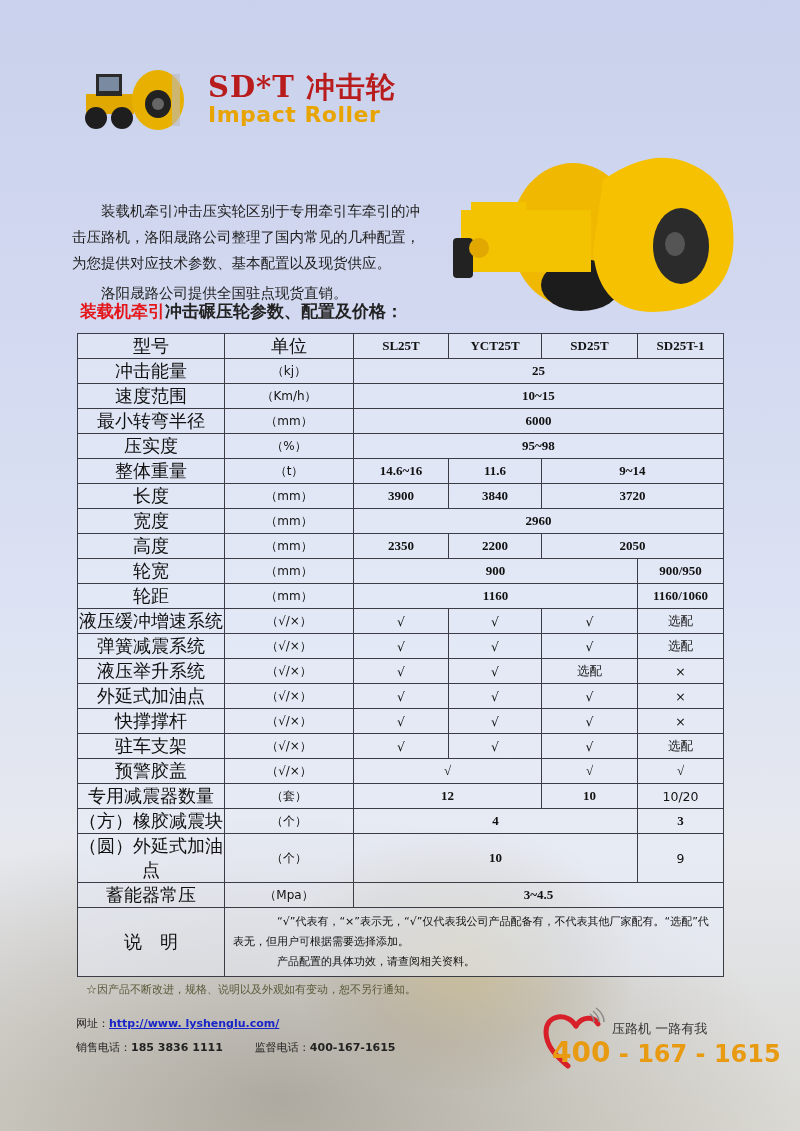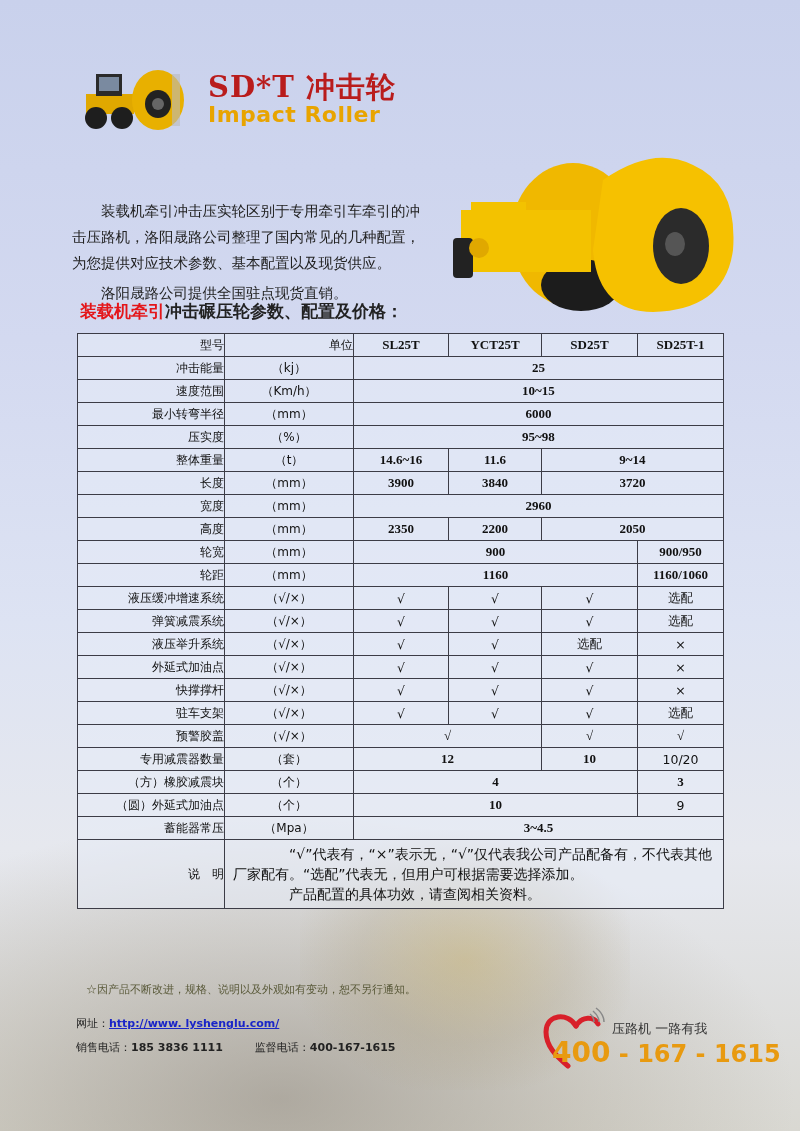--- a/index.html
+++ b/index.html
@@ -23,25 +23,25 @@
   .intro { position:absolute; left:72px; top:152px; width:360px; font-size:14.5px; line-height:26px; color:#222;margin-top:46px; }
   .intro p { margin:0 0 4px 0; text-indent:2em; }
   .hero { position:absolute; left:453px; top:140px; width:290px; height:175px; }
   .section-title { position:absolute; left:80px; top:300px; font-size:17px; font-weight:bold; color:#222; font-family:"DejaVu Sans", sans-serif; }
   .section-title .red { color:#e4161a; }
   table.spec {
     position:absolute; left:77px; top:333px; width:646px; border-collapse:collapse;
     font-size:13px; color:#111; table-layout:fixed;
   }
   table.spec td { border:1px solid #3c3c46; height:22px; padding:0; text-align:center; vertical-align:middle; background:rgba(232,236,248,0.55); }
-  table.spec td.label { font-family:Liberation Serif, serif; font-size:12px;text-align:right; }
+  table.spec td.label { font-family:Liberation Serif, serif; font-size:18px; }
   table.spec td.unit { font-family:"DejaVu Sans", sans-serif; font-size:12px; }
   table.spec td.val { font-weight:bold; font-family:"Liberation Serif", serif; font-size:13px; }
   table.spec td.cjk { font-family:"DejaVu Sans", sans-serif; font-weight:normal; font-size:12.5px; }
-  table.spec td.note { text-align:left; padding:4px 8px; font-size:14px; line-height:20px; font-family:"DejaVu Sans", sans-serif; height:auto; }
+  table.spec td.note { text-align:left; padding:4px 8px; font-size:11px; line-height:20px; font-family:"DejaVu Sans", sans-serif; height:auto; }
   table.spec td.note div.ind { text-indent:4em; }
   .disclaimer { position:absolute; left:86px; top:982px; font-size:11px; color:#5a5a3a; font-family:"DejaVu Serif", serif; }
   .contact { position:absolute; left:76px; top:1012px; font-size:11px; color:#222; font-family:"DejaVu Sans", sans-serif; line-height:24px; }
   .contact a { color:#1a25c8; font-weight:bold; text-decoration:underline; }
   .contact b { font-weight:bold; }
   .contact .gap { display:inline-block; width:32px; }
   .hotline { position:absolute; left:538px; top:1004px; width:190px; height:66px; }
   .hotline-slogan { position:absolute; left:74px; top:16px; font-size:13px; color:#333; font-family:"DejaVu Sans", sans-serif; }
   .hotline-num { position:absolute; left:14px; top:32px; font-family:"DejaVu Sans", sans-serif; font-weight:bold; color:#e89a10; white-space:nowrap; }
   .hotline-num .big { font-size:28px; }

